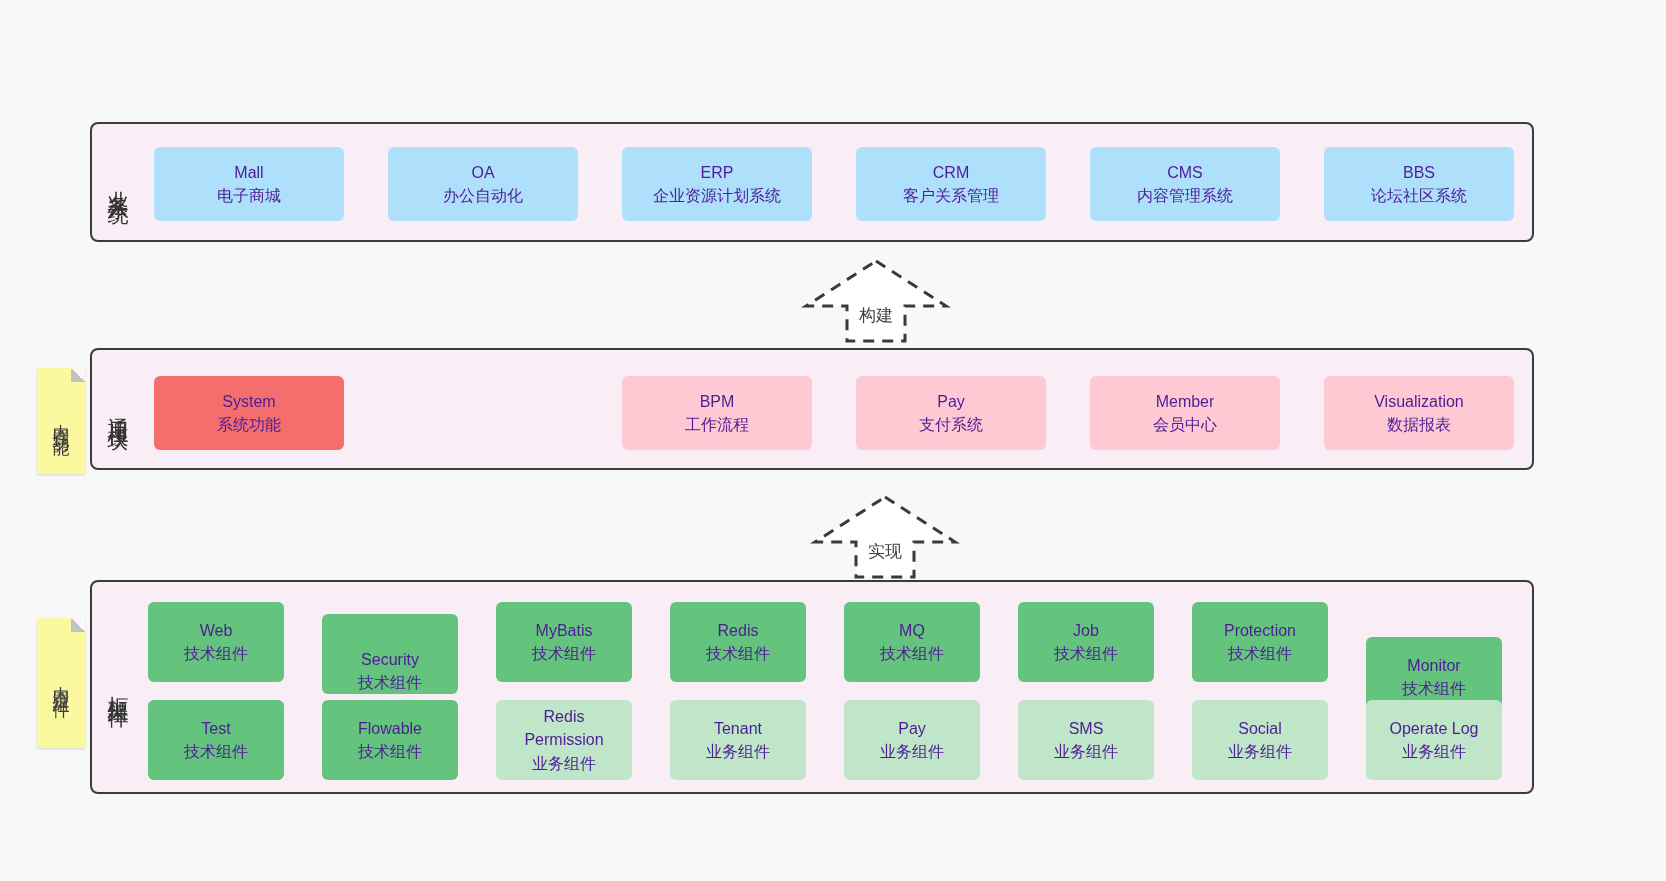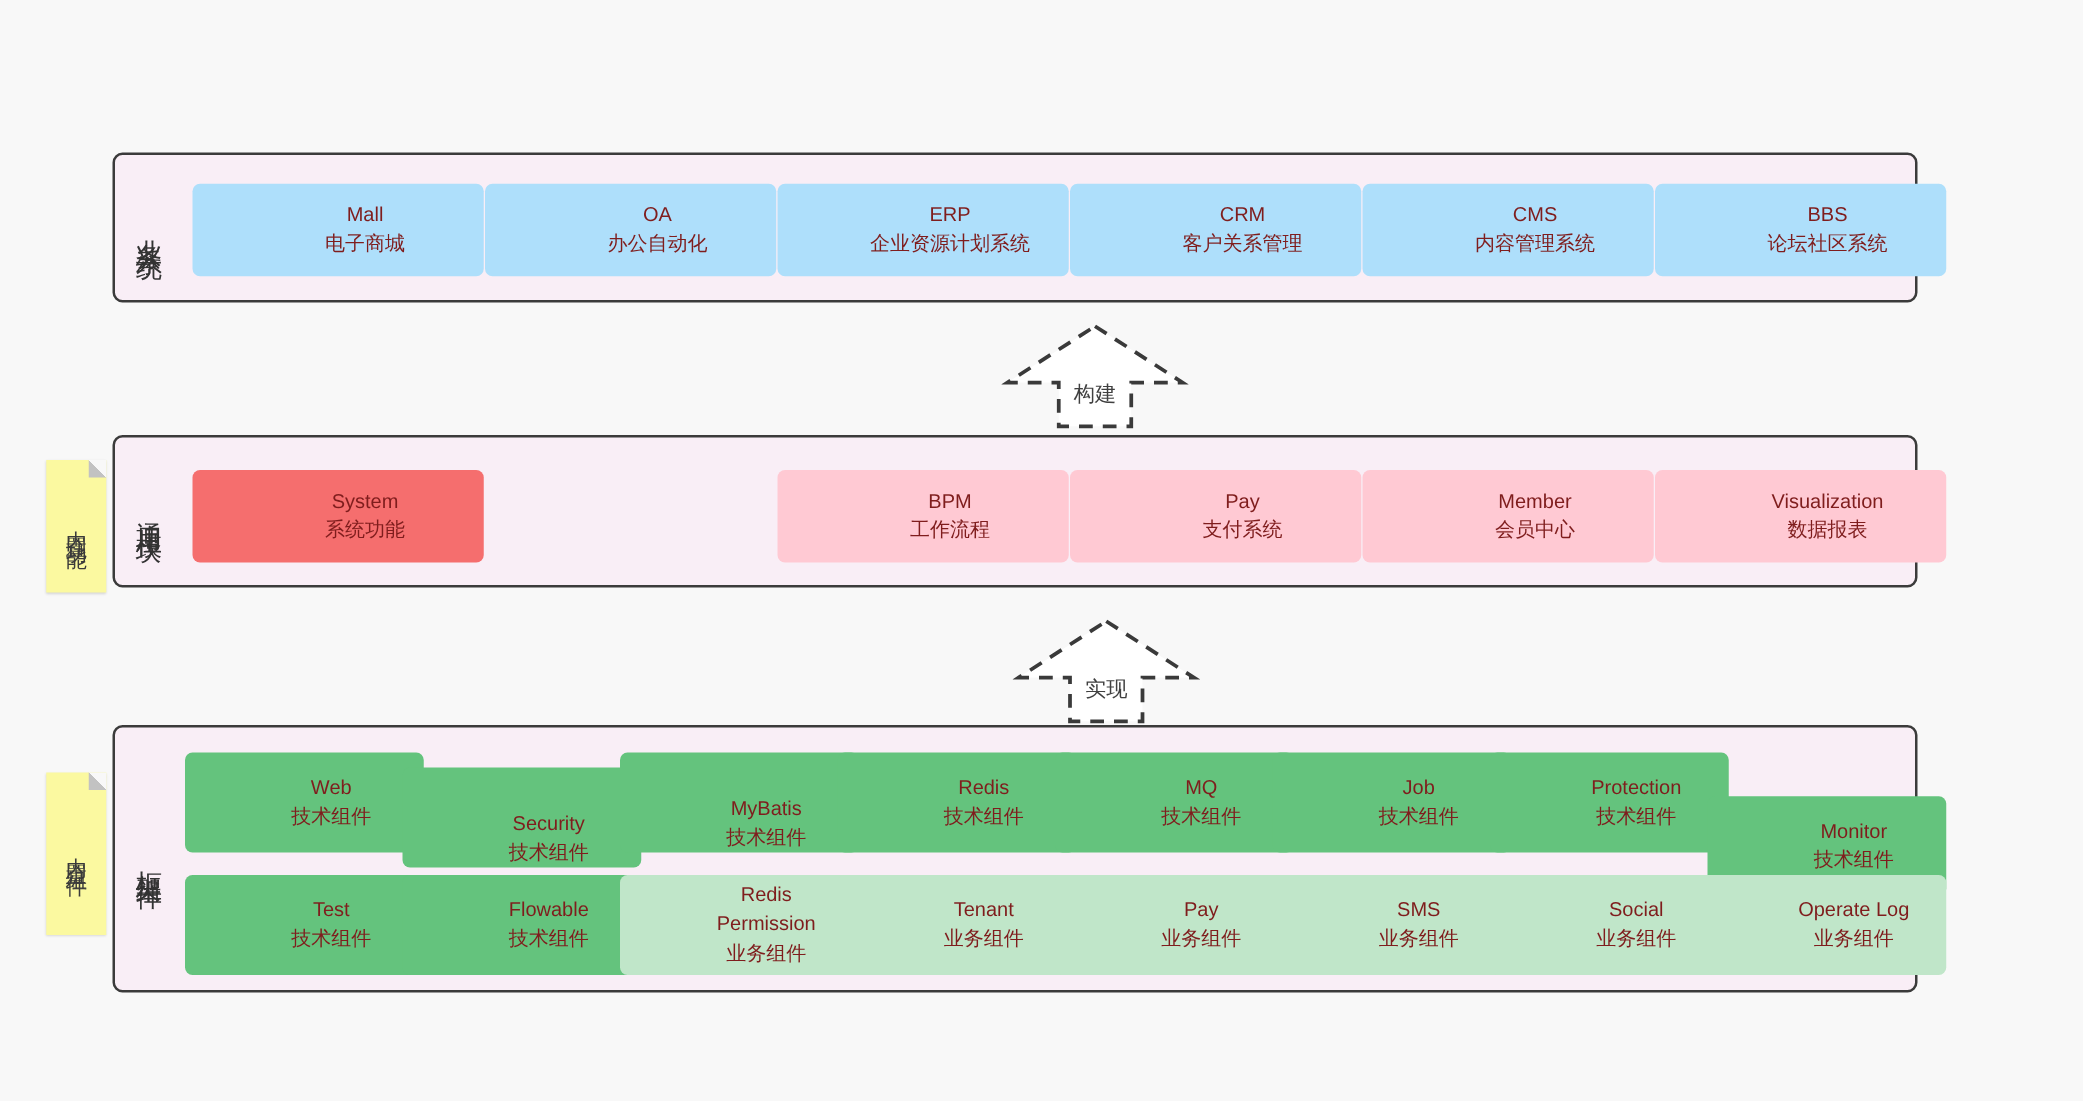--- a/index.html
+++ b/index.html
@@ -16,24 +16,24 @@
     border-radius:8px;box-sizing:border-box;
   }
   .layer-label{
     position:absolute;left:12px;top:50%;transform:translateY(-50%);
     writing-mode:vertical-rl;text-orientation:upright;
     font-size:21px;letter-spacing:4px;color:#333;white-space:nowrap;
   }
   .box{
     position:absolute;border-radius:6px;
     display:flex;flex-direction:column;align-items:center;justify-content:center;
-    text-align:center;font-size:16px;line-height:1.45;color:#7f1d1d;padding-left:43px;
+    text-align:center;font-size:16px;line-height:1.45;color:#4c1d95;
   }
   .w190{width:190px;height:74px;}
-  .w152{width:148px;height:80px;}
+  .w152{width:136px;height:80px;}
   .blue{background:var(--blue,#aedffb);}
   .red{background:var(--red,#f56e6e);}
   .pink{background:var(--pink,#ffc9d3);}
   .green{background:var(--green,#64c37d);}
   .lightgreen{background:var(--light-green,#c0e6c9);}
   .force-wrap .title{max-width:100px;}
   .title,.subtitle{display:block;}
   .sticky-note{
     position:absolute;left:37px;width:48px;
     background:var(--note-yellow,#fbf9a0);
@@ -136,21 +136,21 @@
   <div class="layer-label">框架组件</div>
 
   <div class="box green w152" style="left:56px;top:20px;">
     <span class="title">Web</span>
     <span class="subtitle">技术组件</span>
   </div>
   <div class="box green w152" style="left:230px;top:32px;justify-content:flex-end;">
     <span class="title">Security</span>
     <span class="subtitle">技术组件</span>
   </div>
-  <div class="box green w152" style="left:404px;top:20px;justify-content:flex-end;">
+  <div class="box green w152" style="left:404px;top:20px;">
     <span class="title">MyBatis</span>
     <span class="subtitle">技术组件</span>
   </div>
   <div class="box green w152" style="left:578px;top:20px;">
     <span class="title">Redis</span>
     <span class="subtitle">技术组件</span>
   </div>
   <div class="box green w152" style="left:752px;top:20px;">
     <span class="title">MQ</span>
     <span class="subtitle">技术组件</span>

